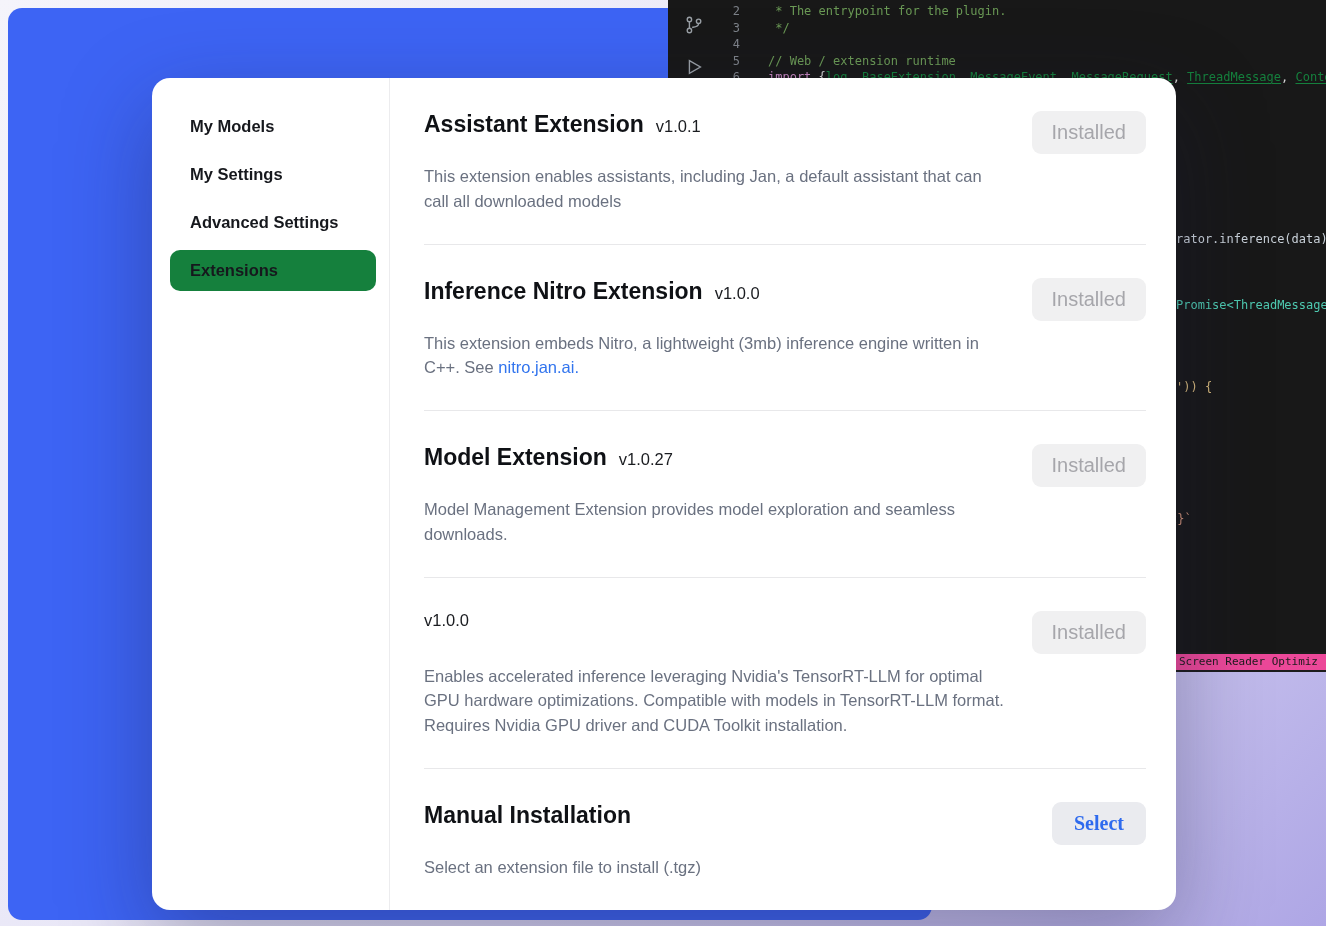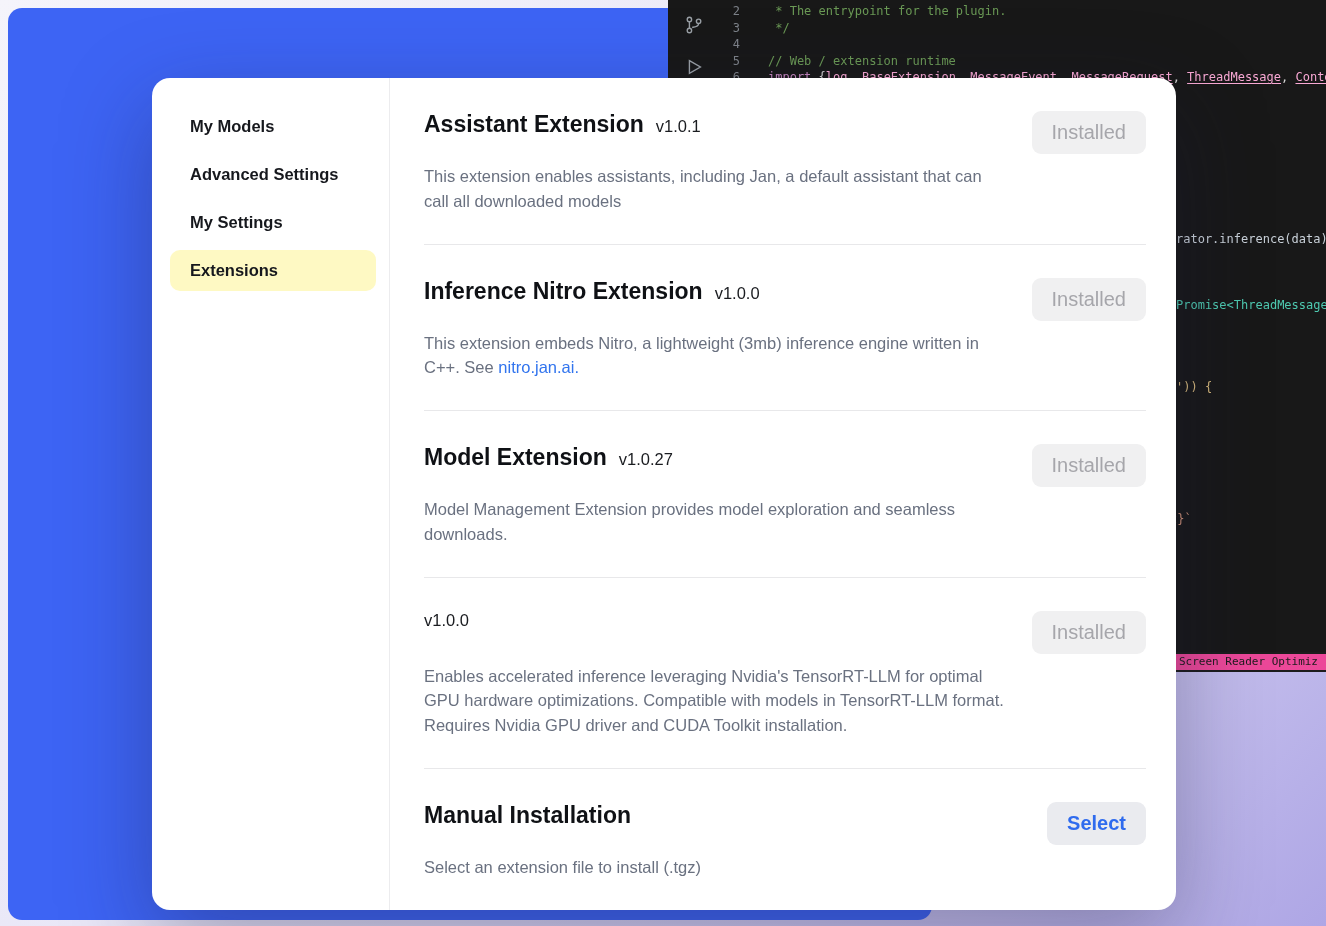--- a/index.html
+++ b/index.html
@@ -25,21 +25,21 @@
     display:flex; flex-direction:column; gap:20px; align-items:center;
   }
   .activity-bar svg { display:block; }
   .gutter {
     position:absolute; left:52px; top:3px; width:20px;
     text-align:right; color:#7d8289;
   }
   .code-lines { position:absolute; left:100px; top:3px; white-space:pre; color:#d4d4d4; }
   .tok-comment { color:#6a9955; }
   .tok-keyword { color:#c586c0; }
-  .tok-type    { color:#f9a8d4; text-decoration:underline; text-underline-offset:2px; }
+  .tok-type    { color:#15803d; text-decoration:underline; text-underline-offset:2px; }
   .tok-plain   { color:#d4d4d4; }
 
   .frag { position:absolute; white-space:pre; }
   .frag-1 { top:231px; left:508px; color:#c9d1d9; }
   .frag-2 { top:297px; left:508px; color:#4ec9b0; }
   .frag-3 { top:379px; left:508px; color:#d7ba7d; }
   .frag-4 { top:511px; left:502px; color:#ce9178; }
 
   .statusbar {
     position:absolute; left:0; right:0; bottom:0; height:20px;
@@ -62,37 +62,37 @@
   .sidebar {
     width:238px; flex-shrink:0;
     border-right:1px solid #ececee;
     padding:28px 16px 0 38px;
   }
   .side-item {
     width:206px; margin:0 0 7px -20px; padding:11px 20px;
     border-radius:10px; font-size:16.5px; font-weight:600; color:#16181d;
     cursor:pointer; white-space:nowrap;
   }
-  .side-item.active { background:#fef9c3; }
+  .side-item.active { background:#15803d; }
 
   .content { flex:1; padding:0 30px 0 34px; }
   .row { padding:33px 0 30px; border-bottom:1px solid #e8e8ea; }
   .row:last-child { border-bottom:none; }
   .row-head { display:flex; justify-content:space-between; align-items:flex-start; }
   .title-wrap { display:flex; align-items:baseline; gap:12px; }
   .ext-name { font-size:23px; font-weight:700; color:#0f1115; }
   .ext-version { font-size:16.5px; font-weight:400; color:#1a1c20; }
   .ext-desc { margin-top:10px; font-size:16.5px; line-height:1.5; color:#6a7180; max-width:585px; }
   .link { color:#3174ee; cursor:pointer; }
   .btn {
     border:none; border-radius:9px; font-size:20px; padding:10px 20px;
     font-family:inherit; cursor:pointer; flex-shrink:0;
   }
   .btn-installed { background:#f0f0f1; color:#a6a6ab; font-weight:500; min-width:112px; }
-  .btn-select    { background:#eaebef; color:#2f6bee; font-weight:600; min-width:94px; }
+  .btn-select    { background:#eaebef; color:#2f6bee; font-weight:600; min-width:94px;font-family:Liberation Serif, serif; }
 </style>
 </head>
 <body>
 
 <div class="blue-window"></div>
 
 <div class="editor">
   <div class="activity-bar">
     <span>
       <svg width="22" height="22" viewBox="0 0 24 24" fill="none" stroke="#9aa0a6" stroke-width="1.5">
@@ -127,22 +127,22 @@
   <div class="statusbar">
     <span class="sb-left">go</span>
     <span class="sb-chip">Screen Reader Optimiz</span>
   </div>
 </div>
 
 <div class="modal">
 
   <div class="sidebar">
     <div class="side-item">My Models</div>
+    <div class="side-item">My Settings</div>
     <div class="side-item">Advanced Settings</div>
-    <div class="side-item">My Settings</div>
     <div class="side-item active">Extensions</div>
   </div>
 
   <div class="content">
 
     <div class="row">
       <div class="row-head">
         <div class="title-wrap">
           <span class="ext-name">Assistant Extension</span>
           <span class="ext-version">v1.0.1</span>

